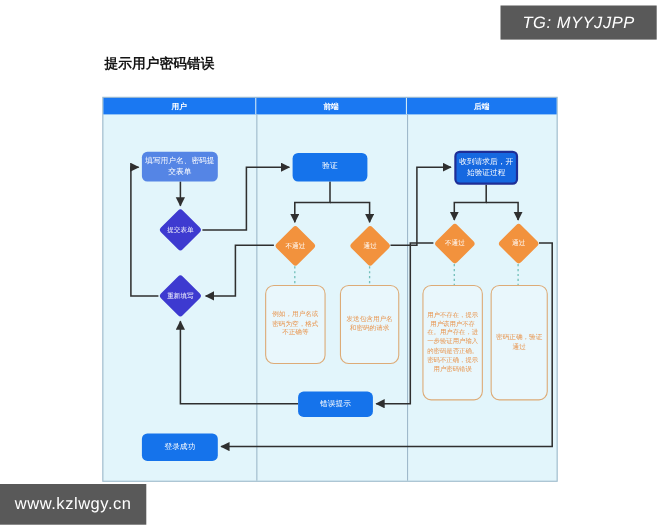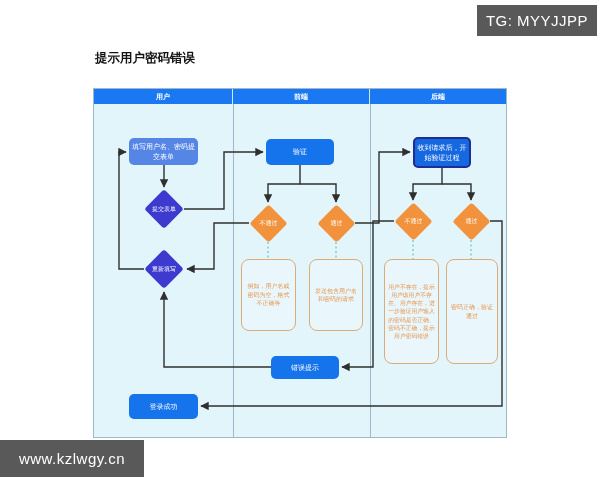--- a/index.html
+++ b/index.html
@@ -5,22 +5,22 @@
   html,body{margin:0;padding:0;}
   body{
     width:600px;height:480px;background:#ffffff;position:relative;overflow:hidden;
     font-family:"Liberation Sans","DejaVu Sans",sans-serif;
   }
   .watermark{
     position:absolute;background:#595959;color:#ffffff;
     display:flex;align-items:center;justify-content:center;
     font-size:15px;letter-spacing:.5px;
   }
-  #wm-top{top:5px;right:3px;width:120px;height:31px;}
-  #wm-bottom{bottom:3px;left:0;width:144px;height:37px;}
+  #wm-top{top:5px;right:3px;width:142px;height:31px;font-style:italic;}
+  #wm-bottom{bottom:3px;left:0;width:133px;height:37px;}
   #title{
     position:absolute;left:95px;top:50px;font-size:12.5px;font-weight:bold;color:#141414;
   }
   
   #diagram{
     position:absolute;left:93px;top:88px;width:414px;height:350px;
     border:1px solid #9fb9cb;box-sizing:border-box;background:#e2f5fb;
   }
   #lane-headers{
     position:absolute;left:0;top:0;width:100%;height:15px;display:flex;

